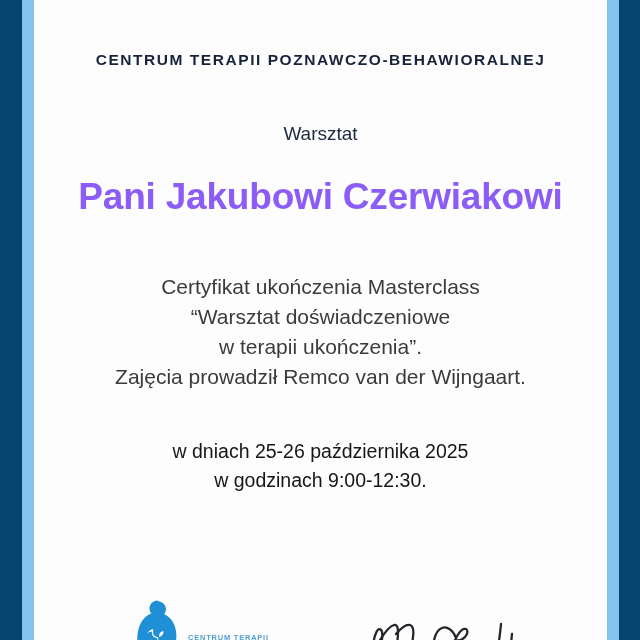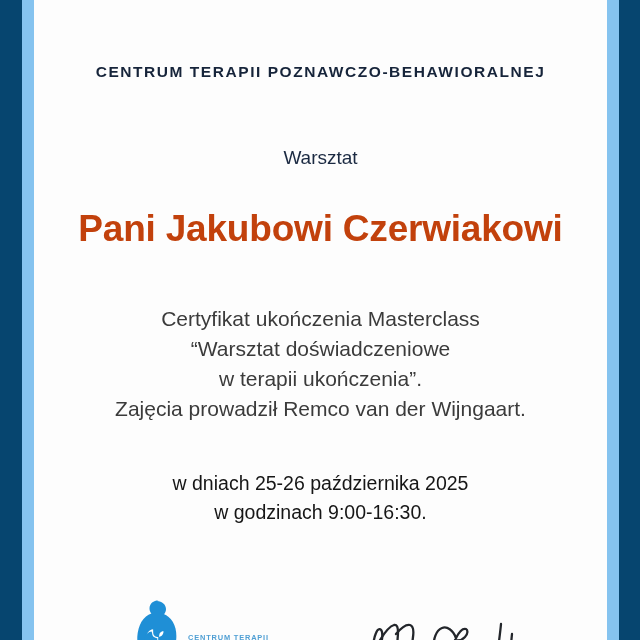--- a/index.html
+++ b/index.html
@@ -37,45 +37,45 @@
   .content {
     position: absolute;
     left: 34px;
     right: 33px;
     top: 0;
     bottom: 0;
     text-align: center;
   }
 
   .org-title {
-    margin: 16px;
+    margin: 4px;
     padding-top: 47px;
     font-size: 15.5px;
     font-weight: bold;
     letter-spacing: 1.55px;
     color: #16243a;
     line-height: 1.2;
     white-space: nowrap;
   }
 
   .awards-line {
     margin: 0;
     padding-top: 49px;
     font-size: 19px;
     font-weight: normal;
     color: #1b2a42;
     line-height: 1.2;
   }
 
   .recipient-name {
-    margin: 8px;
+    margin: 0;
     padding-top: 31px;
     font-size: 37px;
     font-weight: bold;
-    color: #c2410c;
+    color: #8b5cf6;
     line-height: 1.15;
     letter-spacing: -0.2px;
   }
 
   .body-block {
     margin: 12px;
     padding-top: 41px;
     font-size: 21px;
     font-weight: normal;
     color: #3b3b3b;
@@ -154,21 +154,21 @@
 
     <div class="body-block">
       <span class="line">Certyfikat ukończenia Masterclass</span>
       <span class="line">“Warsztat doświadczeniowe</span>
       <span class="line">w terapii ukończenia”.</span>
       <span class="line">Zajęcia prowadził Remco van der Wijngaart.</span>
     </div>
 
     <div class="details-block">
       <span class="line">w dniach 25-26 października 2025</span>
-      <span class="line">w godzinach 9:00-16:30.</span>
+      <span class="line">w godzinach 9:00-12:30.</span>
     </div>
 
   </div>
 
   <div class="footer">
 
     <div class="logo-group">
       <span class="logo-mark">
         <svg viewBox="0 0 56 50" xmlns="http://www.w3.org/2000/svg" aria-hidden="true">
           <g fill="#1f8fd6">

